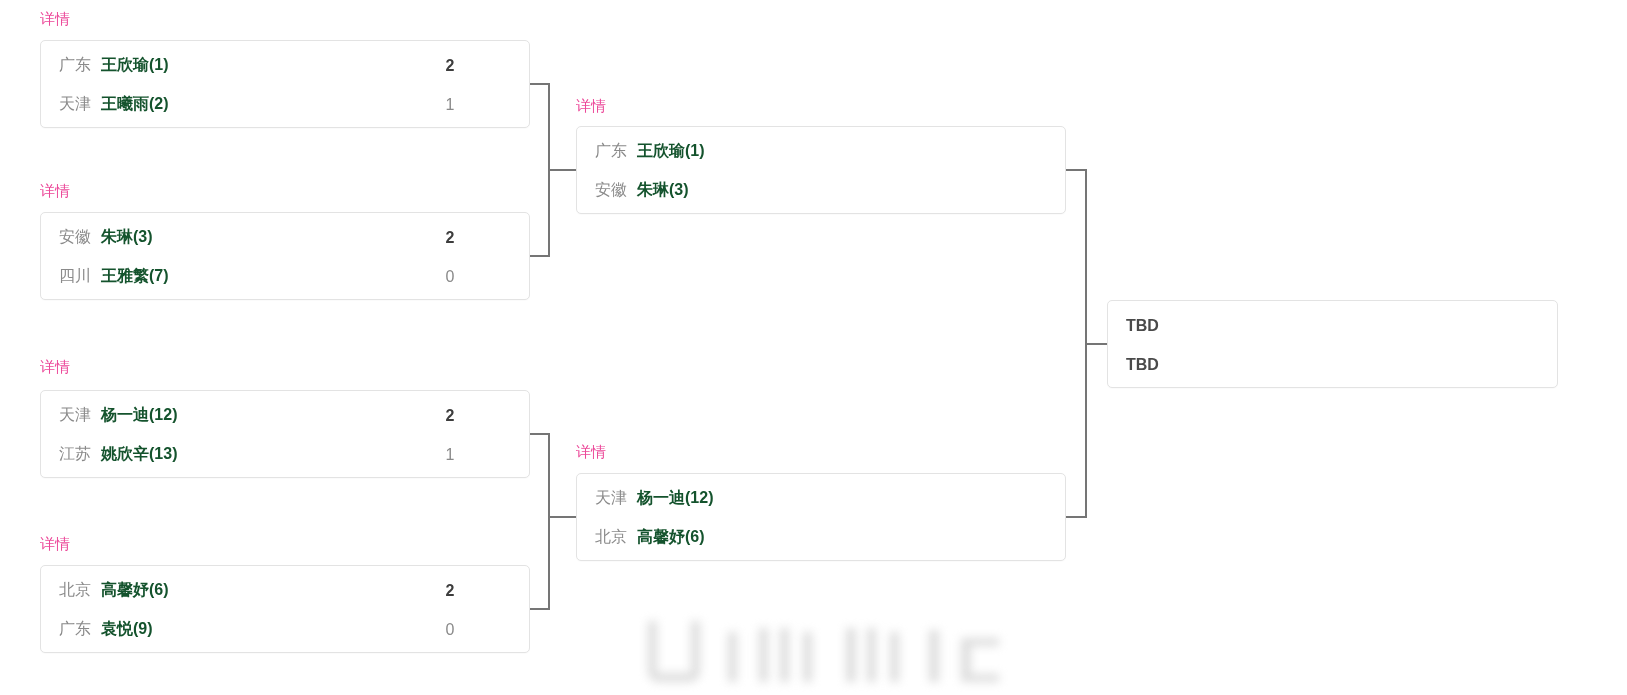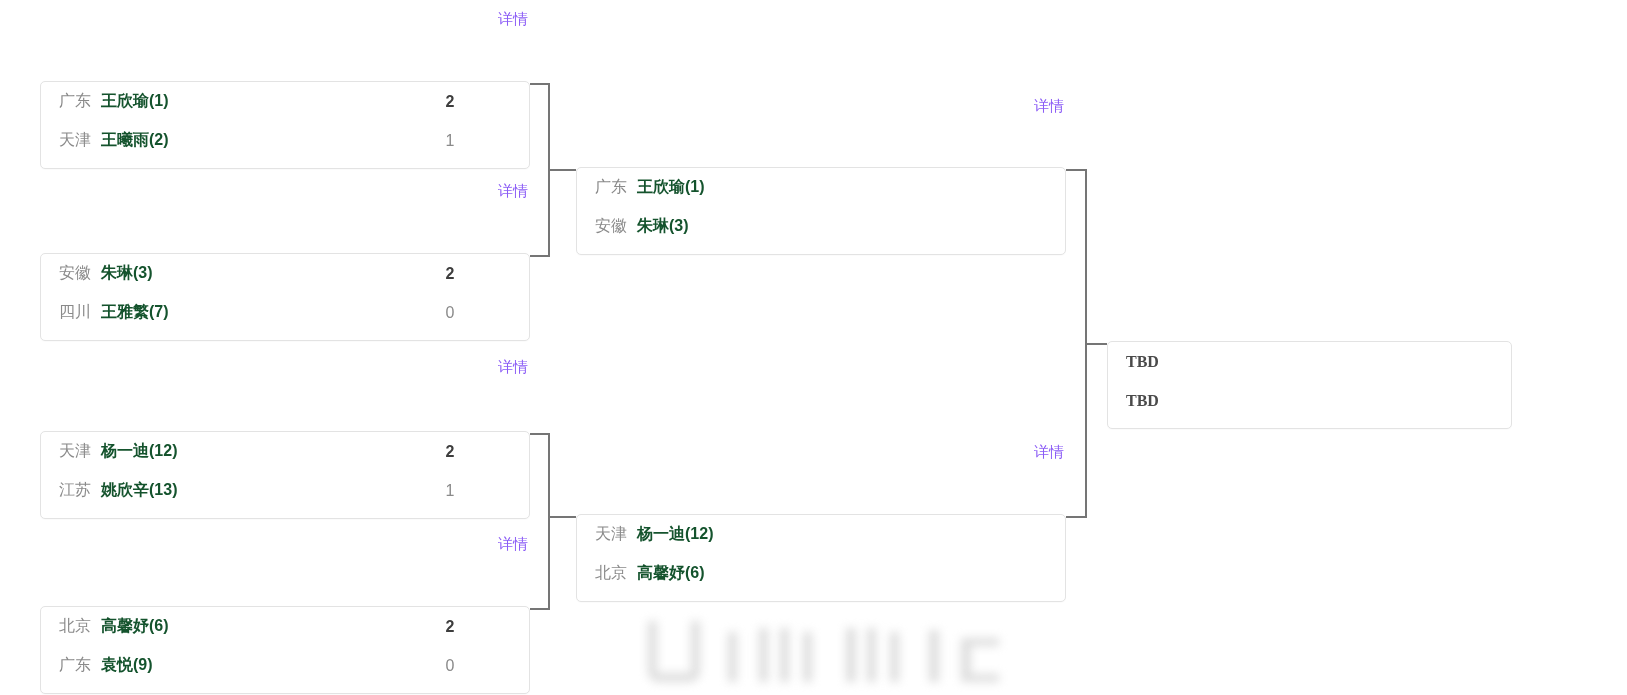--- a/index.html
+++ b/index.html
@@ -9,24 +9,24 @@
     overflow:hidden;
     font-family:"Liberation Sans","DejaVu Sans",sans-serif;
   }
   .card{
     position:absolute;
     width:490px;height:88px;
     background:#ffffff;
     border:1px solid #e3e3e3;
     border-radius:5px;
     box-sizing:border-box;
+    padding-top:5px;
     box-shadow:0 1px 1px rgba(0,0,0,0.02);
-    margin-top:41px;
-  }
-  .card.final{width:405px;font-family:Liberation Serif, serif;}
+  }
+  .card.final{width:451px;}
   .row{
     height:39px;
     display:flex;
     align-items:center;
     padding-left:18px;
     font-size:16px;
   }
   .prov{
     color:#8a8a8a;
     font-weight:400;
@@ -44,23 +44,23 @@
     min-width:14px;
     text-align:center;
     font-size:16px;
   }
   .score.w{font-weight:700;color:#3d3d3d;}
   .score.l{font-weight:400;color:#8a8a8a;}
   .tbd{font-weight:700;color:#4a4a4a;}
   .details{
     position:absolute;
     width:490px;
-    text-align:right;
+    text-align:left;
     font-size:15px;
-    color:#8b5cf6;
+    color:#ec4899;
     cursor:pointer;
     line-height:18px;
     padding-right:2px;
     box-sizing:border-box;
   }
   .conn{
     position:absolute;
     background:#757575;
   }
   .conn.h{height:2px;}

